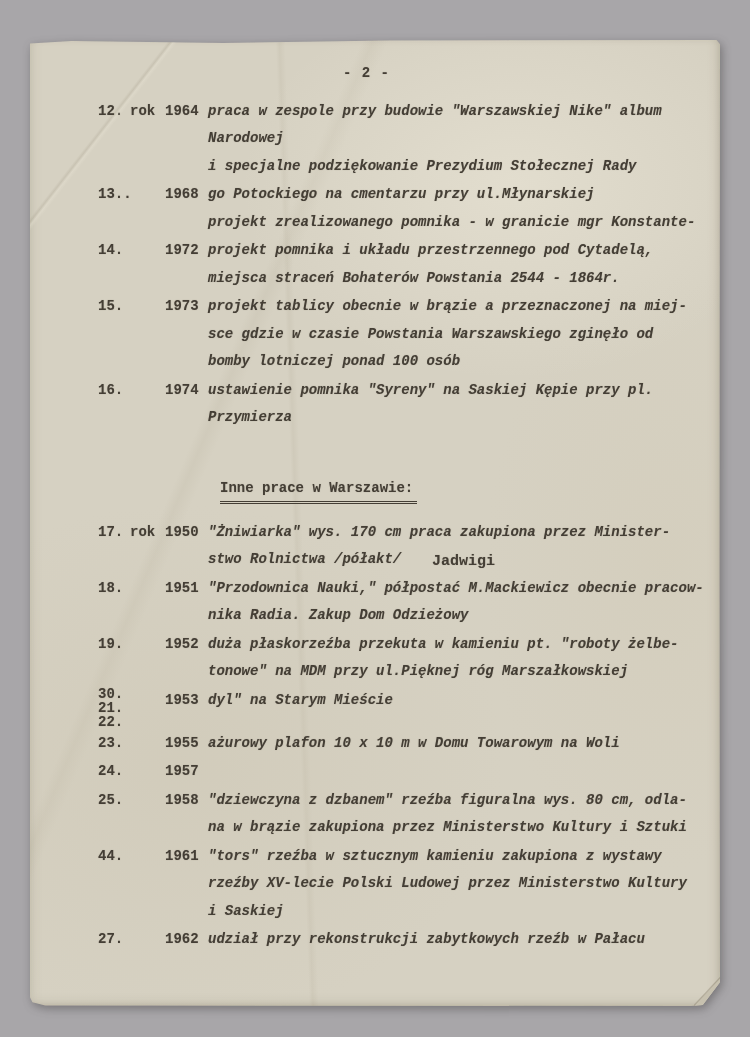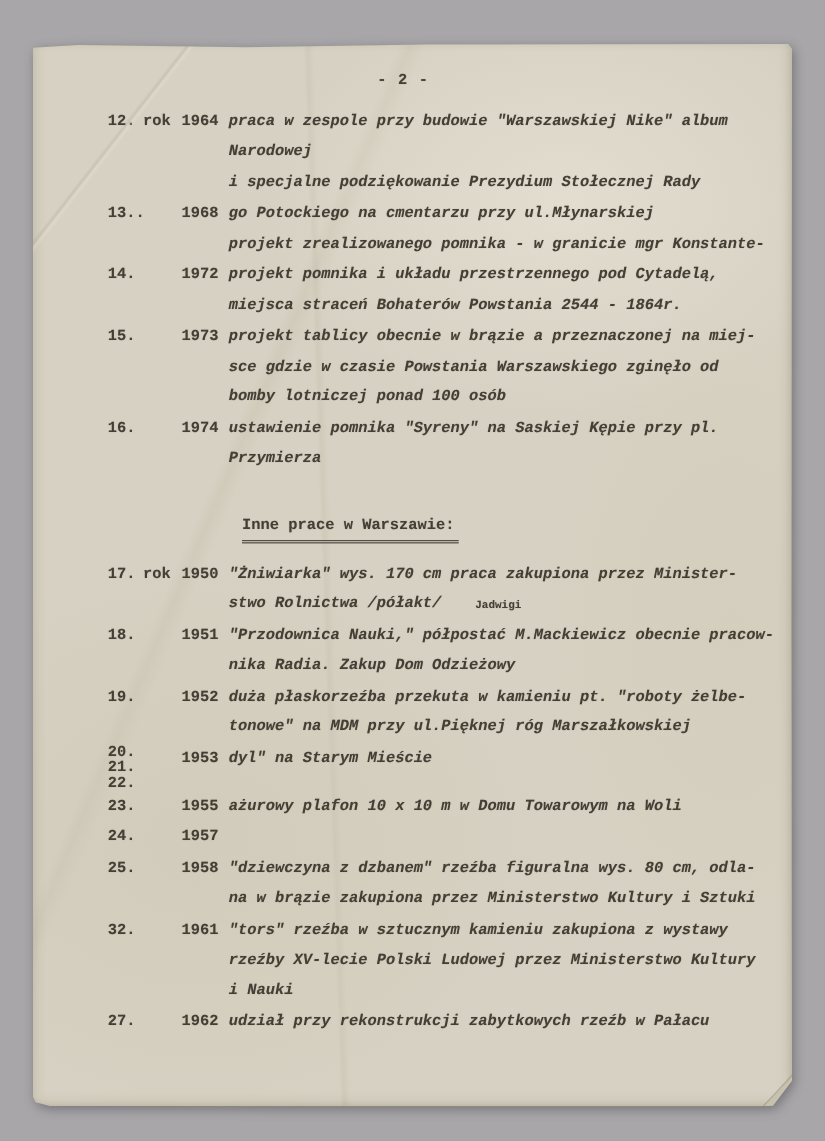--- a/index.html
+++ b/index.html
@@ -65,25 +65,25 @@
     line-height: 27.5px;
     white-space: pre;
   }
   .col-num, .col-rok, .col-year { white-space: pre; }
   .col-num.stacked div { line-height: 13px; padding-top: 1px; }
   .col-text { position: relative; }
   .text-line { white-space: pre; font-style: italic; }
   .annotation {
     position: absolute;
     top: -20px; left: 224px;
-    font-size: 10px;
+    font-size: 15px;
     line-height: 14px;
   }
   .heading-row {
-    margin: 34px 0 15px 122px;
+    margin: 44px 0 15px 122px;
     line-height: 24px;
   }
   .heading-row span {
     display: inline-block;
     padding: 0 4px 1px 0;
     border-bottom: 3px double #443e35;
   }
 </style>
 </head>
 <body>
@@ -146,21 +146,21 @@
     <div class="col-year">1951</div>
     <div class="col-text"><div class="text-line">"Przodownica Nauki," półpostać M.Mackiewicz obecnie pracow-</div><div class="text-line">nika Radia. Zakup Dom Odzieżowy</div><span class="annotation">Jadwigi</span></div>
   </div>
         <div class="row">
     <div class="col-num"><div>19.</div></div>
     <div class="col-rok"></div>
     <div class="col-year">1952</div>
     <div class="col-text"><div class="text-line">duża płaskorzeźba przekuta w kamieniu pt. "roboty żelbe-</div><div class="text-line">tonowe" na MDM przy ul.Pięknej róg Marszałkowskiej</div></div>
   </div>
         <div class="row">
-    <div class="col-num stacked"><div>20.</div><div>21.</div><div>22.</div></div>
+    <div class="col-num stacked"><div>30.</div><div>21.</div><div>22.</div></div>
     <div class="col-rok"></div>
     <div class="col-year">1953</div>
     <div class="col-text"><div class="text-line">dyl" na Starym Mieście</div></div>
   </div>
         <div class="row">
     <div class="col-num"><div>23.</div></div>
     <div class="col-rok"></div>
     <div class="col-year">1955</div>
     <div class="col-text"><div class="text-line">ażurowy plafon 10 x 10 m w Domu Towarowym na Woli</div></div>
   </div>
@@ -169,24 +169,24 @@
     <div class="col-rok"></div>
     <div class="col-year">1957</div>
   </div>
         <div class="row">
     <div class="col-num"><div>25.</div></div>
     <div class="col-rok"></div>
     <div class="col-year">1958</div>
     <div class="col-text"><div class="text-line">"dziewczyna z dzbanem" rzeźba figuralna wys. 80 cm, odla-</div><div class="text-line">na w brązie zakupiona przez Ministerstwo Kultury i Sztuki</div></div>
   </div>
         <div class="row">
-    <div class="col-num"><div>32.</div></div>
+    <div class="col-num"><div>44.</div></div>
     <div class="col-rok"></div>
     <div class="col-year">1961</div>
-    <div class="col-text"><div class="text-line">"tors" rzeźba w sztucznym kamieniu zakupiona z wystawy</div><div class="text-line">rzeźby XV-lecie Polski Ludowej przez Ministerstwo Kultury</div><div class="text-line">i Nauki</div></div>
+    <div class="col-text"><div class="text-line">"tors" rzeźba w sztucznym kamieniu zakupiona z wystawy</div><div class="text-line">rzeźby XV-lecie Polski Ludowej przez Ministerstwo Kultury</div><div class="text-line">i Saskiej</div></div>
   </div>
         <div class="row">
     <div class="col-num"><div>27.</div></div>
     <div class="col-rok"></div>
     <div class="col-year">1962</div>
     <div class="col-text"><div class="text-line">udział przy rekonstrukcji zabytkowych rzeźb w Pałacu</div></div>
   </div>
       </section>
 
     <div class="corner-fold"></div>

